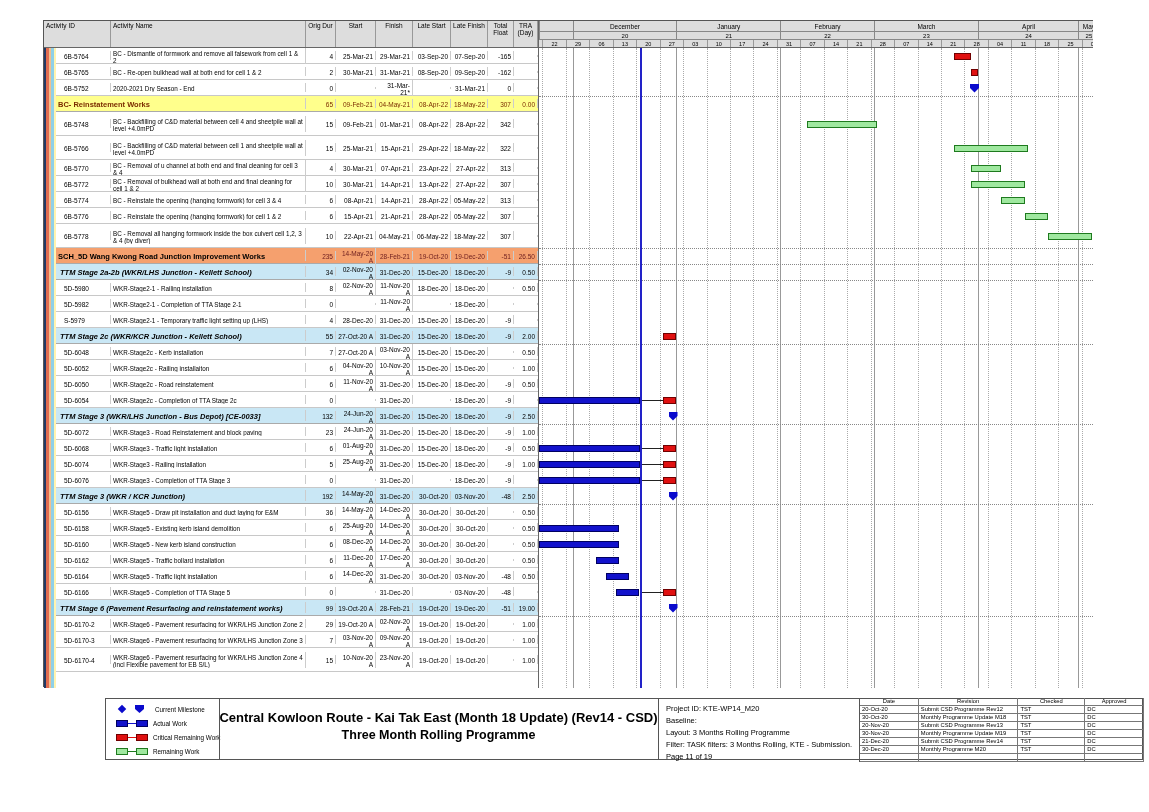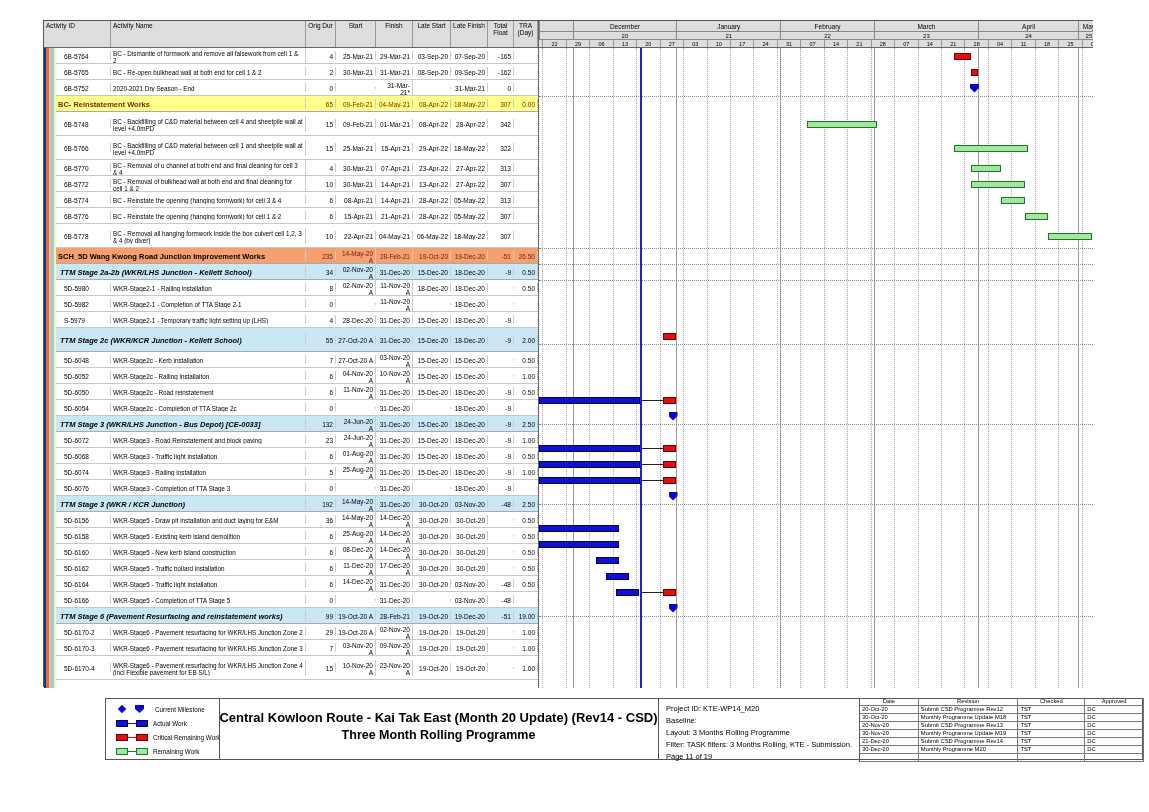--- a/index.html
+++ b/index.html
@@ -328,21 +328,21 @@
           <div class="c idc" style="width: 67px;">S-5979</div>
           <div class="c namec" style="width: 195px;">WKR-Stage2-1 - Temporary traffic light setting up (LHS)</div>
           <div class="c num" style="width: 30px;">4</div>
           <div class="c num" style="width: 40px;">28-Dec-20</div>
           <div class="c num" style="width: 37px;">31-Dec-20</div>
           <div class="c num" style="width: 38px;">15-Dec-20</div>
           <div class="c num" style="width: 37px;">18-Dec-20</div>
           <div class="c num" style="width: 26px;">-9</div>
           <div class="c num" style="width: 24px;"></div>
         </div>
-        <div class="trow band b-ttm" style="height: 24px;">
+        <div class="trow band b-ttm" style="height: 16px;">
           <div class="c title" style="width: 262px;">TTM Stage 2c (WKR/KCR Junction - Kellett School)</div>
           <div class="c num" style="width: 30px;">55</div>
           <div class="c num" style="width: 40px;">27-Oct-20 A</div>
           <div class="c num" style="width: 37px;">31-Dec-20</div>
           <div class="c num" style="width: 38px;">15-Dec-20</div>
           <div class="c num" style="width: 37px;">18-Dec-20</div>
           <div class="c num" style="width: 26px;">-9</div>
           <div class="c num" style="width: 24px;">2.00</div>
         </div>
         <div class="trow" style="height: 16px;">
@@ -730,21 +730,21 @@
         <div class="lgrow">
           <div class="lgbar remaining"></div>
           <div class="lgline remaining"></div>
           <div class="lgbar remaining"></div>
           <div class="lglabel">Remaining Work</div>
         </div>
       </div>
     <div class="vdiv d1"></div>
     <div class="vdiv d2"></div>
     <div class="titleblock">
-      <div class="t1">Central Kowloon Route - Kai Tak East (Month 20 Update) (Rev14 - CSD)</div>
+      <div class="t1">Central Kowloon Route - Kai Tak East (Month 18 Update) (Rev14 - CSD)</div>
       <div class="t2">Three Month Rolling Programme</div>
     </div>
     <div class="infoblock">
       <div>Project ID: KTE-WP14_M20</div>
       <div>Baseline:</div>
       <div>Layout: 3 Months Rolling Programme</div>
       <div>Filter: TASK filters: 3 Months Rolling, KTE - Submission.</div>
       <div class="page">Page 11 of 19</div>
     </div>
     <div class="revtable">

